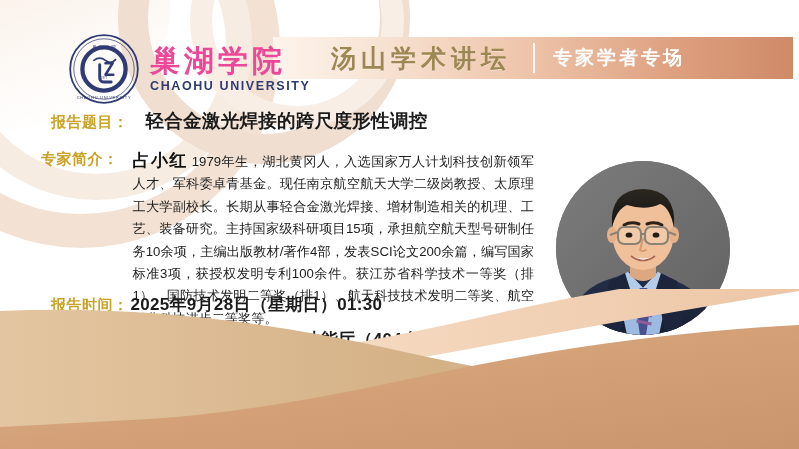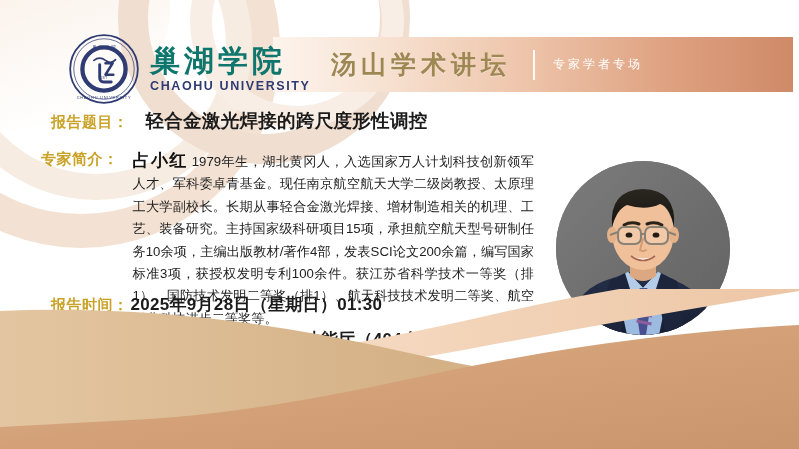--- a/index.html
+++ b/index.html
@@ -61,21 +61,21 @@
     background: linear-gradient(160deg, #faf0e7 0%, #ffffff 80%);
     border-radius: 0 0 80% 0;
   }
 
   
   .banner {
     position: absolute;
     left: 273px;
     top: 37px;
     width: 520px;
-    height: 55px;
+    height: 42px;
     background: linear-gradient(90deg,
         #fdf4ed 0%,
         #f8e5d6 18%,
         #eec5ab 48%,
         #dd9f7e 78%,
         #cf8a68 100%);
     display: flex;
     align-items: center;
   }
   .banner-main {
@@ -88,22 +88,22 @@
     text-shadow: 0 1px 0 rgba(255,255,255,0.35);
   }
   .banner-divider {
     width: 2px;
     height: 30px;
     background: #ffffff;
     margin: 0 18px 0 22px;
     opacity: 0.92;
   }
   .banner-sub {
-    font-size: 12px;
-    font-weight: normal;
+    font-size: 19px;
+    font-weight: bold;
     letter-spacing: 3px;
     color: #ffffff;
     white-space: nowrap;
     font-family: "Liberation Serif", "DejaVu Serif", serif;
   }
 
   
   .logo-wrap {
     position: absolute;
     left: 68px;
@@ -119,21 +119,21 @@
   .logo-text {
     margin-left: 10px;
     display: flex;
     flex-direction: column;
     justify-content: center;
   }
   .logo-cn {
     font-size: 30px;
     font-weight: bold;
     letter-spacing: 4px;
-    color: #0f766e;
+    color: #ec4899;
     font-family: "Liberation Serif", "DejaVu Serif", serif;
     line-height: 1.05;
   }
   .logo-en {
     font-size: 12.5px;
     font-weight: bold;
     letter-spacing: 1.6px;
     color: #2f3b72;
     margin-top: 3px;
   }

